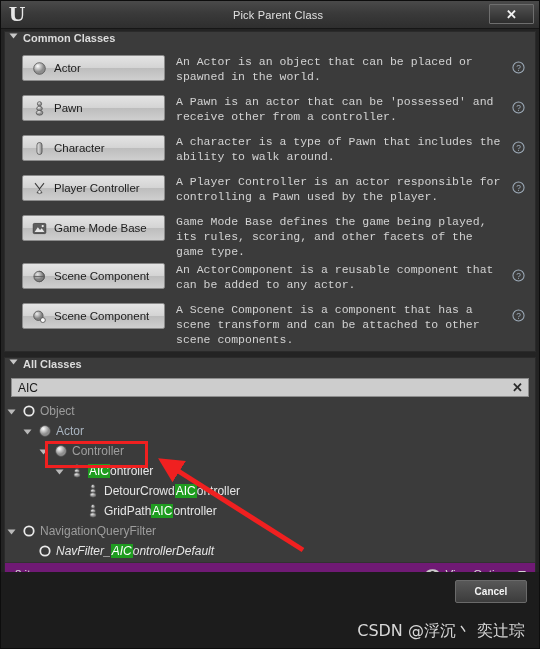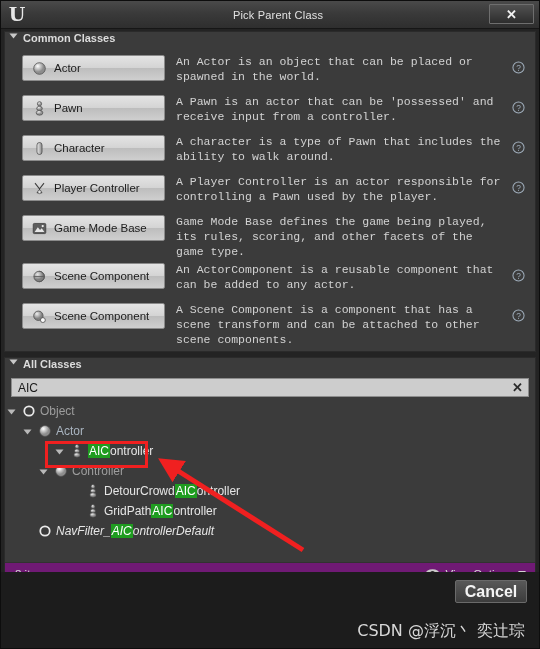--- a/index.html
+++ b/index.html
@@ -209,21 +209,21 @@
     background: #1c1c1c;
   }
   .cancel-btn {
     position: absolute;
     right: 12px; top: 8px;
     width: 72px; height: 23px;
     background: linear-gradient(to bottom, #585858, #3c3c3c);
     border: 1px solid #6a6a6a;
     border-radius: 2px;
     color: #f4f4f4;
-    font-size: 16px; font-weight: bold;
+    font-size: 10px; font-weight: bold;
     display: flex; align-items: center; justify-content: center;
     cursor: pointer;
   }
   .watermark {
     position: absolute;
     right: 14px; bottom: 6px;
     color: #d8d8d8;
     font-size: 16px;
     font-family: "DejaVu Sans", sans-serif;
     white-space: nowrap;
@@ -289,21 +289,21 @@
                     <stop offset="0%" stop-color="#f2f2f2"></stop>
                     <stop offset="100%" stop-color="#909090"></stop>
                   </radialGradient>
                 </defs>
                <circle cx="8" cy="3" r="2.3" fill="url(#g2)" stroke="#444" stroke-width="0.7"></circle>
                <ellipse cx="8" cy="8" rx="3" ry="2.3" fill="url(#g2)" stroke="#444" stroke-width="0.7"></ellipse>
                <ellipse cx="8" cy="12.6" rx="3.6" ry="2.5" fill="url(#g2)" stroke="#444" stroke-width="0.7"></ellipse>
               </svg></span>
        <span>Pawn</span>
      </div>
-     <div class="class-desc">A Pawn is an actor that can be 'possessed' and receive input from a controller.</div>
+     <div class="class-desc">A Pawn is an actor that can be 'possessed' and receive other from a controller.</div>
           <span class="help-icon"><svg width="13" height="13" viewBox="0 0 14 14">
     <circle cx="7" cy="7" r="6" fill="none" stroke="#9fadbb" stroke-width="1.1"></circle>
     <text x="7" y="10.4" text-anchor="middle" font-size="9" fill="#9fadbb" font-family="Liberation Sans, sans-serif">?</text>
             </svg></span>
         </div>
         <div class="class-row">
           <div class="class-btn">
        <span class="class-icon"><svg width="15" height="15" viewBox="0 0 16 16">
                 <defs>
                   <linearGradient id="g3" x1="0" y1="0" x2="1" y2="0">
@@ -420,48 +420,48 @@
               <defs>
                 <radialGradient id="g1" cx="35%" cy="30%">
                   <stop offset="0%" stop-color="#ffffff"></stop>
                   <stop offset="100%" stop-color="#8d8d8d"></stop>
                 </radialGradient>
               </defs>
                <circle cx="8" cy="8" r="6.2" fill="url(#g1)" stroke="#4a4a4a" stroke-width="0.8"></circle>
             </svg></span>
      <span class="bluish">Actor</span>
         </div>
+        <div class="tree-row" style="padding-left: 36px;">
+          <span class="tree-arrow open"></span>
+     <span class="tree-ico"><svg width="14" height="14" viewBox="0 0 16 16">
+              <defs>
+                <radialGradient id="g1" cx="35%" cy="30%">
+                  <stop offset="0%" stop-color="#ffffff"></stop>
+                  <stop offset="100%" stop-color="#8d8d8d"></stop>
+                </radialGradient>
+              </defs>
+               <circle cx="8" cy="8" r="6.2" fill="url(#g1)" stroke="#4a4a4a" stroke-width="0.8"></circle>
+            </svg></span>
+     <span class="dim">Controller</span>
+        </div>
         <div class="tree-row" style="padding-left: 52px;">
           <span class="tree-arrow open"></span>
      <span class="tree-ico"><svg width="14" height="14" viewBox="0 0 16 16">
               <defs>
                 <radialGradient id="g2" cx="35%" cy="25%">
                   <stop offset="0%" stop-color="#f2f2f2"></stop>
                   <stop offset="100%" stop-color="#909090"></stop>
                 </radialGradient>
               </defs>
                <circle cx="8" cy="3" r="2.3" fill="url(#g2)" stroke="#444" stroke-width="0.7"></circle>
                <ellipse cx="8" cy="8" rx="3" ry="2.3" fill="url(#g2)" stroke="#444" stroke-width="0.7"></ellipse>
                <ellipse cx="8" cy="12.6" rx="3.6" ry="2.5" fill="url(#g2)" stroke="#444" stroke-width="0.7"></ellipse>
             </svg></span>
      <span class=""><span class="hl">AIC</span>ontroller</span>
         </div>
-        <div class="tree-row" style="padding-left: 36px;">
-          <span class="tree-arrow open"></span>
-     <span class="tree-ico"><svg width="14" height="14" viewBox="0 0 16 16">
-              <defs>
-                <radialGradient id="g1" cx="35%" cy="30%">
-                  <stop offset="0%" stop-color="#ffffff"></stop>
-                  <stop offset="100%" stop-color="#8d8d8d"></stop>
-                </radialGradient>
-              </defs>
-               <circle cx="8" cy="8" r="6.2" fill="url(#g1)" stroke="#4a4a4a" stroke-width="0.8"></circle>
-            </svg></span>
-     <span class="dim">Controller</span>
-        </div>
         <div class="tree-row" style="padding-left: 68px;">
           <span class="tree-arrow "></span>
      <span class="tree-ico"><svg width="14" height="14" viewBox="0 0 16 16">
               <defs>
                 <radialGradient id="g2" cx="35%" cy="25%">
                   <stop offset="0%" stop-color="#f2f2f2"></stop>
                   <stop offset="100%" stop-color="#909090"></stop>
                 </radialGradient>
               </defs>
                <circle cx="8" cy="3" r="2.3" fill="url(#g2)" stroke="#444" stroke-width="0.7"></circle>
@@ -477,20 +477,27 @@
                 <radialGradient id="g2" cx="35%" cy="25%">
                   <stop offset="0%" stop-color="#f2f2f2"></stop>
                   <stop offset="100%" stop-color="#909090"></stop>
                 </radialGradient>
               </defs>
                <circle cx="8" cy="3" r="2.3" fill="url(#g2)" stroke="#444" stroke-width="0.7"></circle>
                <ellipse cx="8" cy="8" rx="3" ry="2.3" fill="url(#g2)" stroke="#444" stroke-width="0.7"></ellipse>
                <ellipse cx="8" cy="12.6" rx="3.6" ry="2.5" fill="url(#g2)" stroke="#444" stroke-width="0.7"></ellipse>
             </svg></span>
      <span class="">GridPath<span class="hl">AIC</span>ontroller</span>
+        </div>
+        <div class="tree-row" style="padding-left: 4px;">
+          <span class="tree-arrow open"></span>
+     <span class="tree-ico"><svg width="14" height="14" viewBox="0 0 16 16">
+              <circle cx="8" cy="8" r="5.4" fill="none" stroke="#e9e9e9" stroke-width="2"></circle>
+            </svg></span>
+     <span class="dim">NavigationQueryFilter</span>
         </div>
         <div class="tree-row" style="padding-left: 20px; font-style: italic;">
           <span class="tree-arrow "></span>
      <span class="tree-ico"><svg width="14" height="14" viewBox="0 0 16 16">
               <circle cx="8" cy="8" r="5.4" fill="none" stroke="#e9e9e9" stroke-width="2"></circle>
             </svg></span>
      <span class="">NavFilter_<span class="hl">AIC</span>ontrollerDefault</span>
         </div>
       </div>
     <div class="status">

